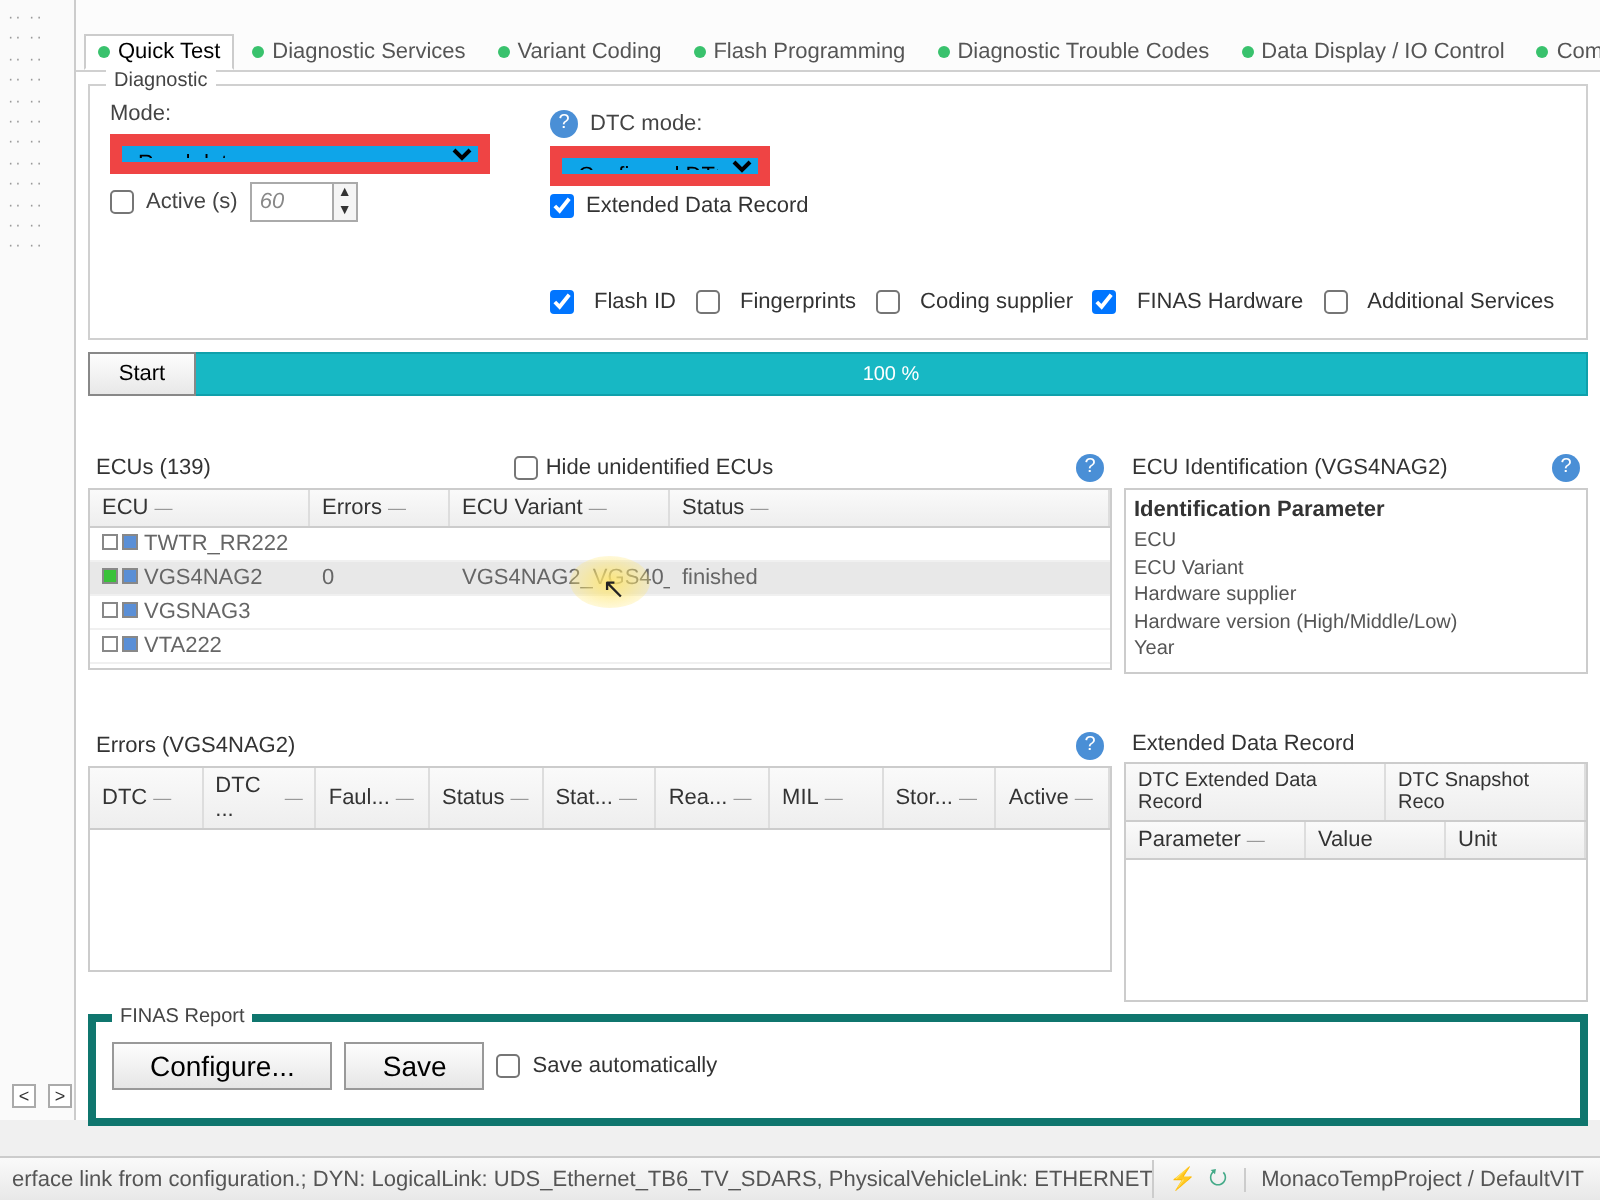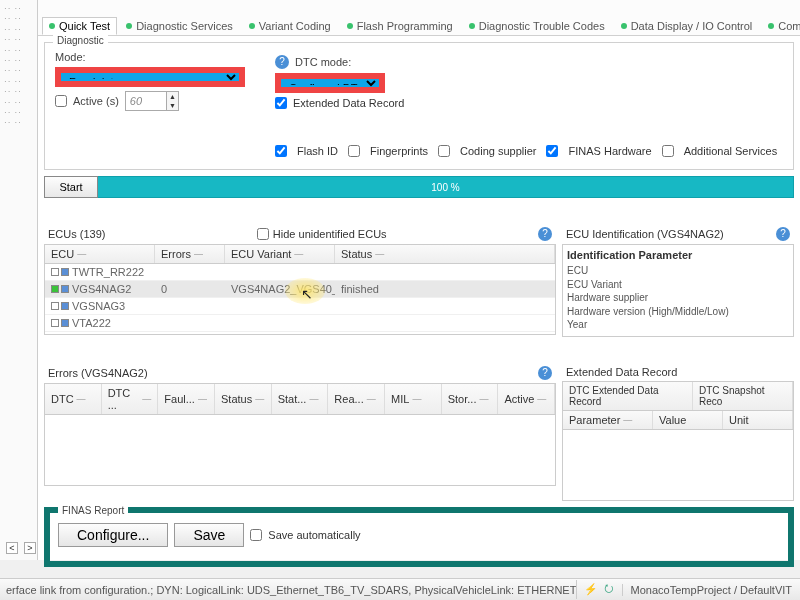--- a/index.html
+++ b/index.html
@@ -46,21 +46,21 @@
 .sq.b { background: #5a8fd6; }
 .hl { position: absolute; width: 40px; height: 26px; border-radius: 50%; background: radial-gradient(rgba(255,230,110,0.9), rgba(255,230,110,0)); pointer-events: none; }
 .cursor { position: absolute; font-size: 14px; color: #222; pointer-events: none; }
 .idpanel { border: 1px solid #ccc; padding: 4px; background: #fff; }
 .idpanel h4 { font-size: 11px; font-weight: bold; margin-bottom: 3px; }
 .idpanel div { font-size: 10px; color: #555; line-height: 1.35; }
 .errgrid .ghead .gh { flex: 1; min-width: 0; font-size: 10px; }
 .errgrid .gbody { height: 150px; }
 .extgrid .ghead .gh { font-size: 10px; }
 .extgrid .gbody { height: 128px; }
-.finas { border: 6px solid #0f766e; padding: 6px 8px 10px 8px; position: relative; margin-top: 6px; }
+.finas { border: 4px solid #0f766e; padding: 6px 8px 10px 8px; position: relative; margin-top: 6px; }
 .finas .panel-title { top: -8px; }
 .btn { border: 1px solid #999; background: linear-gradient(#fdfdfd,#e6e6e6); padding: 3px 18px; font-size: 14px; cursor: pointer; }
 .statusbar { position: absolute; left: 0; bottom: 0; width: 800px; height: 22px; background: linear-gradient(#fafafa,#e8e8e8); border-top: 1px solid #ccc; display: flex; align-items: center; font-size: 10px; color: #555; }
 .statusbar .sl { flex: 1; padding: 0 6px; overflow: hidden; white-space: nowrap; display: flex; align-items: center; gap: 4px; }
 .statusbar .sr { padding: 0 8px; border-left: 1px solid #ccc; display: flex; align-items: center; gap: 6px; }
 </style>
 </head>
 <body>
 
 <div class="left-strip">

